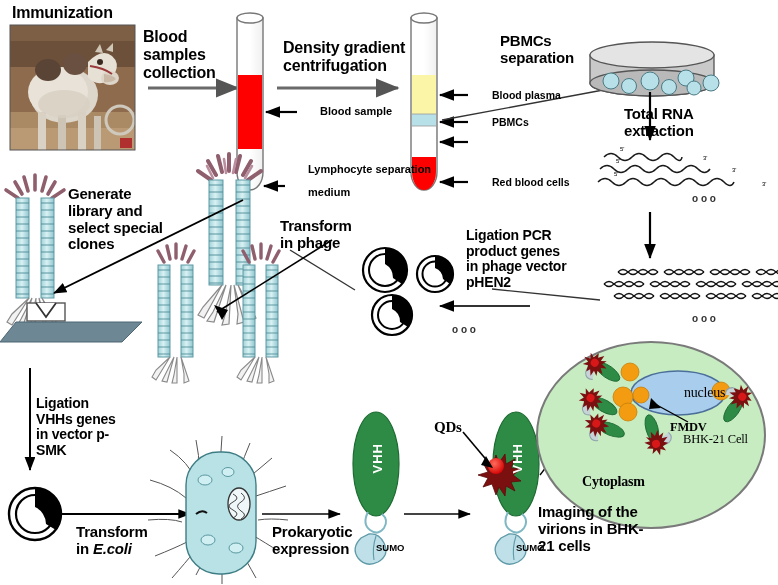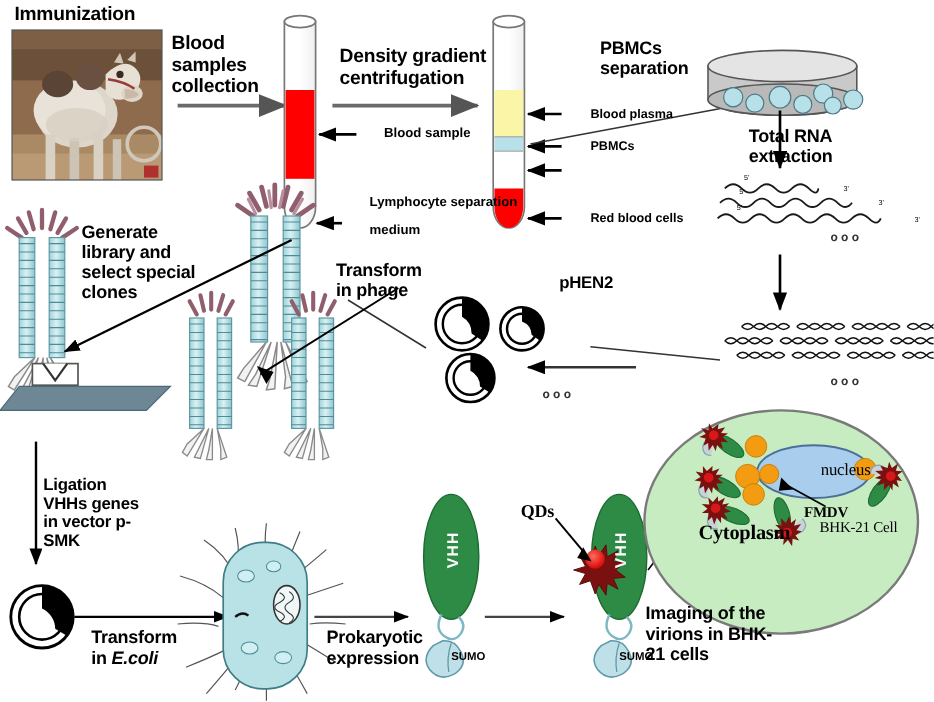--- a/index.html
+++ b/index.html
@@ -426,20 +426,23 @@
     <div>separation</div>
   </div>
 
   <div class="lbl" style="left:624px;top:106px;font-size:15px;">
     <div>Total RNA</div>
     <div>extraction</div>
   </div>
 
 
   <div class="lbl" style="left:466px;top:228px;font-size:14px;width:130px;">
+    <div>Ligation PCR</div>
+    <div>product genes</div>
+    <div>in phage vector</div>
     <div>pHEN2</div>
   </div>
 
   <div class="lbl" style="left:280px;top:218px;font-size:15px;">
     <div>Transform</div>
     <div>in phage</div>
   </div>
 
   <div class="lbl" style="left:68px;top:186px;font-size:15px;">
     <div>Generate</div>
@@ -497,17 +500,17 @@
               writing-mode:vertical-rl;transform:rotate(180deg);letter-spacing:1px;">VHH</div>
   <div style="position:absolute;left:510px;top:443px;font-size:13px;font-weight:bold;color:#fff;
               writing-mode:vertical-rl;transform:rotate(180deg);letter-spacing:1px;">VHH</div>
 
   <div class="lbl-sm" style="left:356px;top:543px;font-size:9.5px;font-variant:small-caps;">SUMO</div>
   <div class="lbl-sm" style="left:496px;top:543px;font-size:9.5px;font-variant:small-caps;">SUMO</div>
 
   <div class="lbl serif" style="left:434px;top:419px;font-size:15px;">QDs</div>
 
   <div class="lbl serif" style="left:684px;top:385px;font-size:14px;font-weight:normal;">nucleus</div>
-  <div class="lbl serif" style="left:582px;top:434px;font-size:17px;font-weight:bold;">Cytoplasm</div>
+  <div class="lbl serif" style="left:582px;top:474px;font-size:14px;font-weight:bold;">Cytoplasm</div>
   <div class="lbl serif" style="left:683px;top:432px;font-size:12.5px;font-weight:normal;">BHK-21  Cell</div>
   <div class="lbl serif" style="left:670px;top:420px;font-size:12.5px;font-weight:bold;">FMDV</div>
 
 </div>
 
 </body></html>

